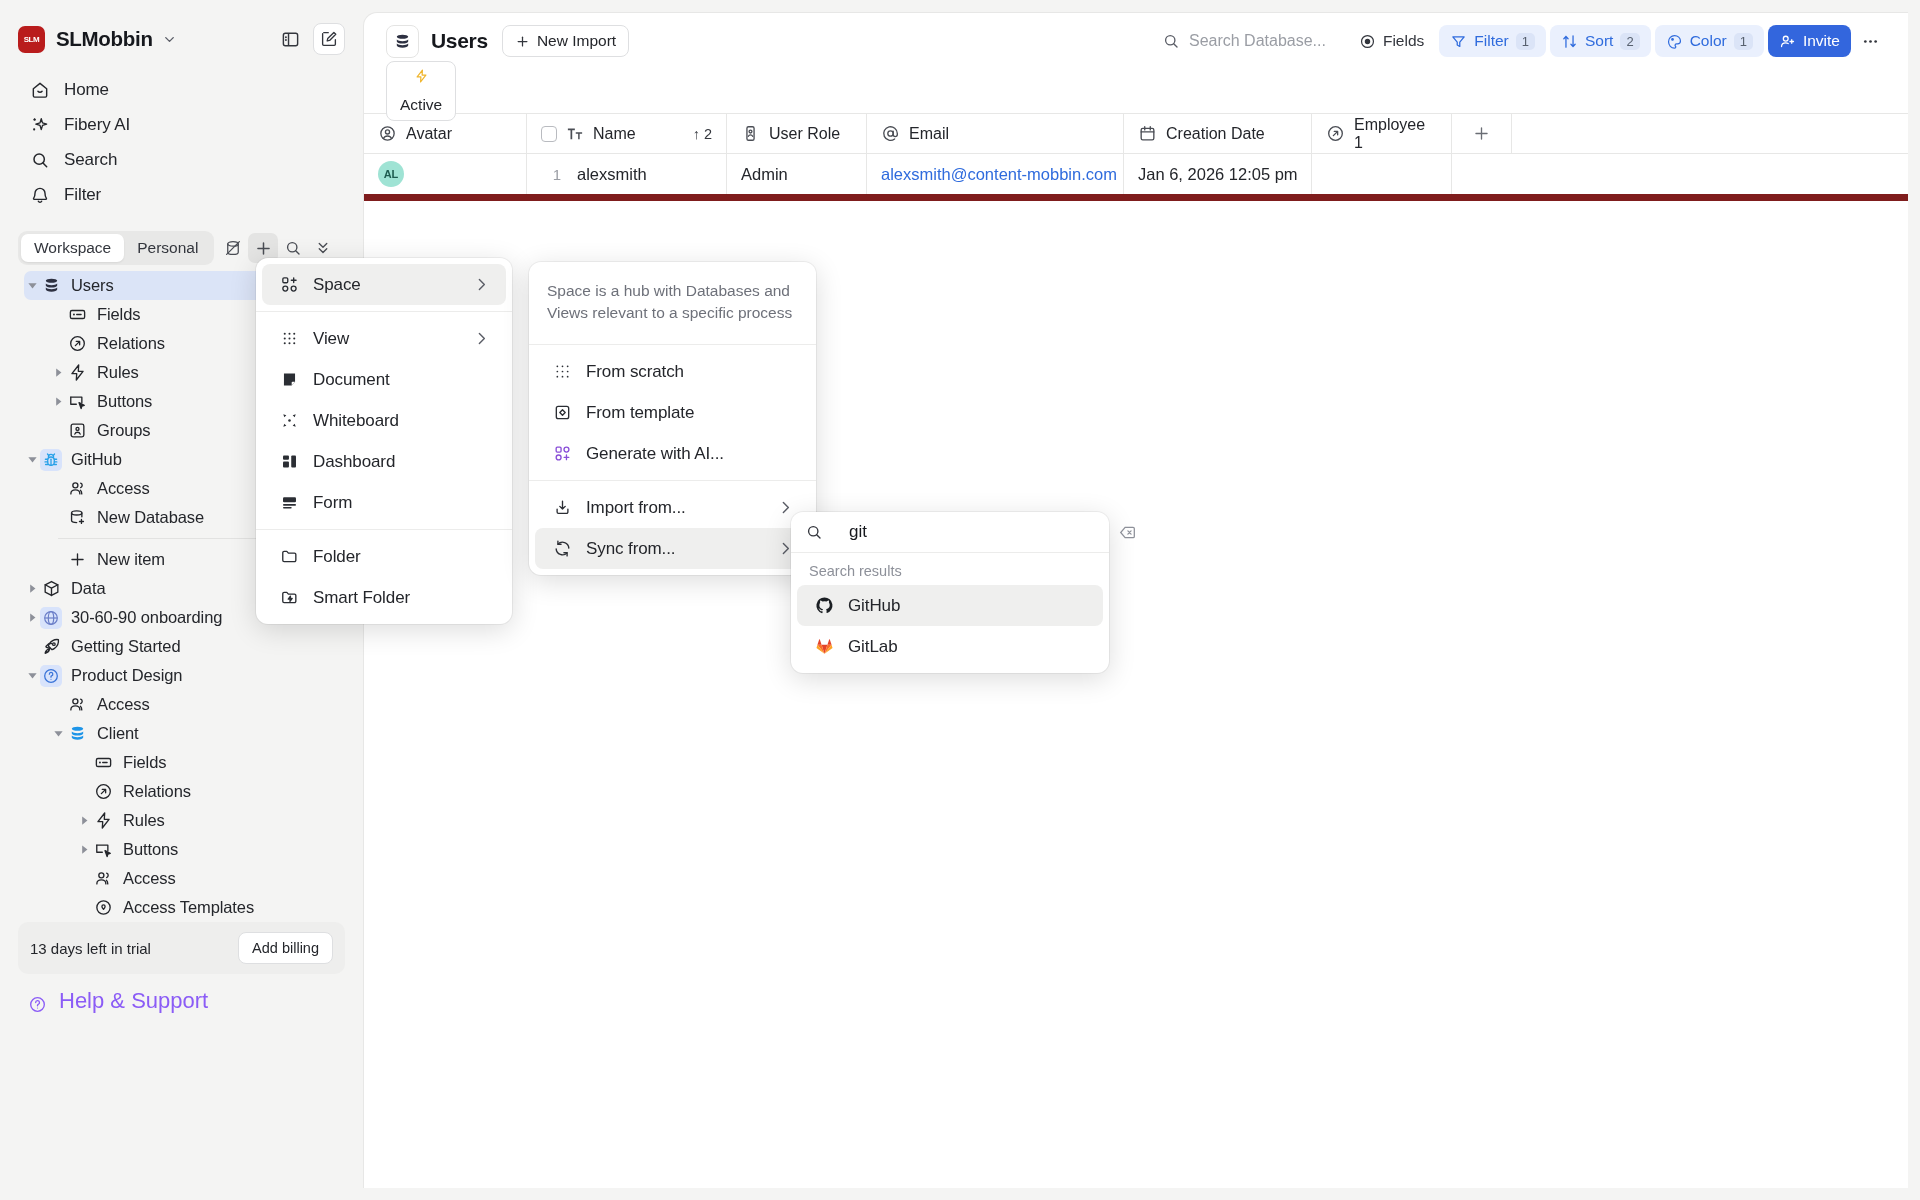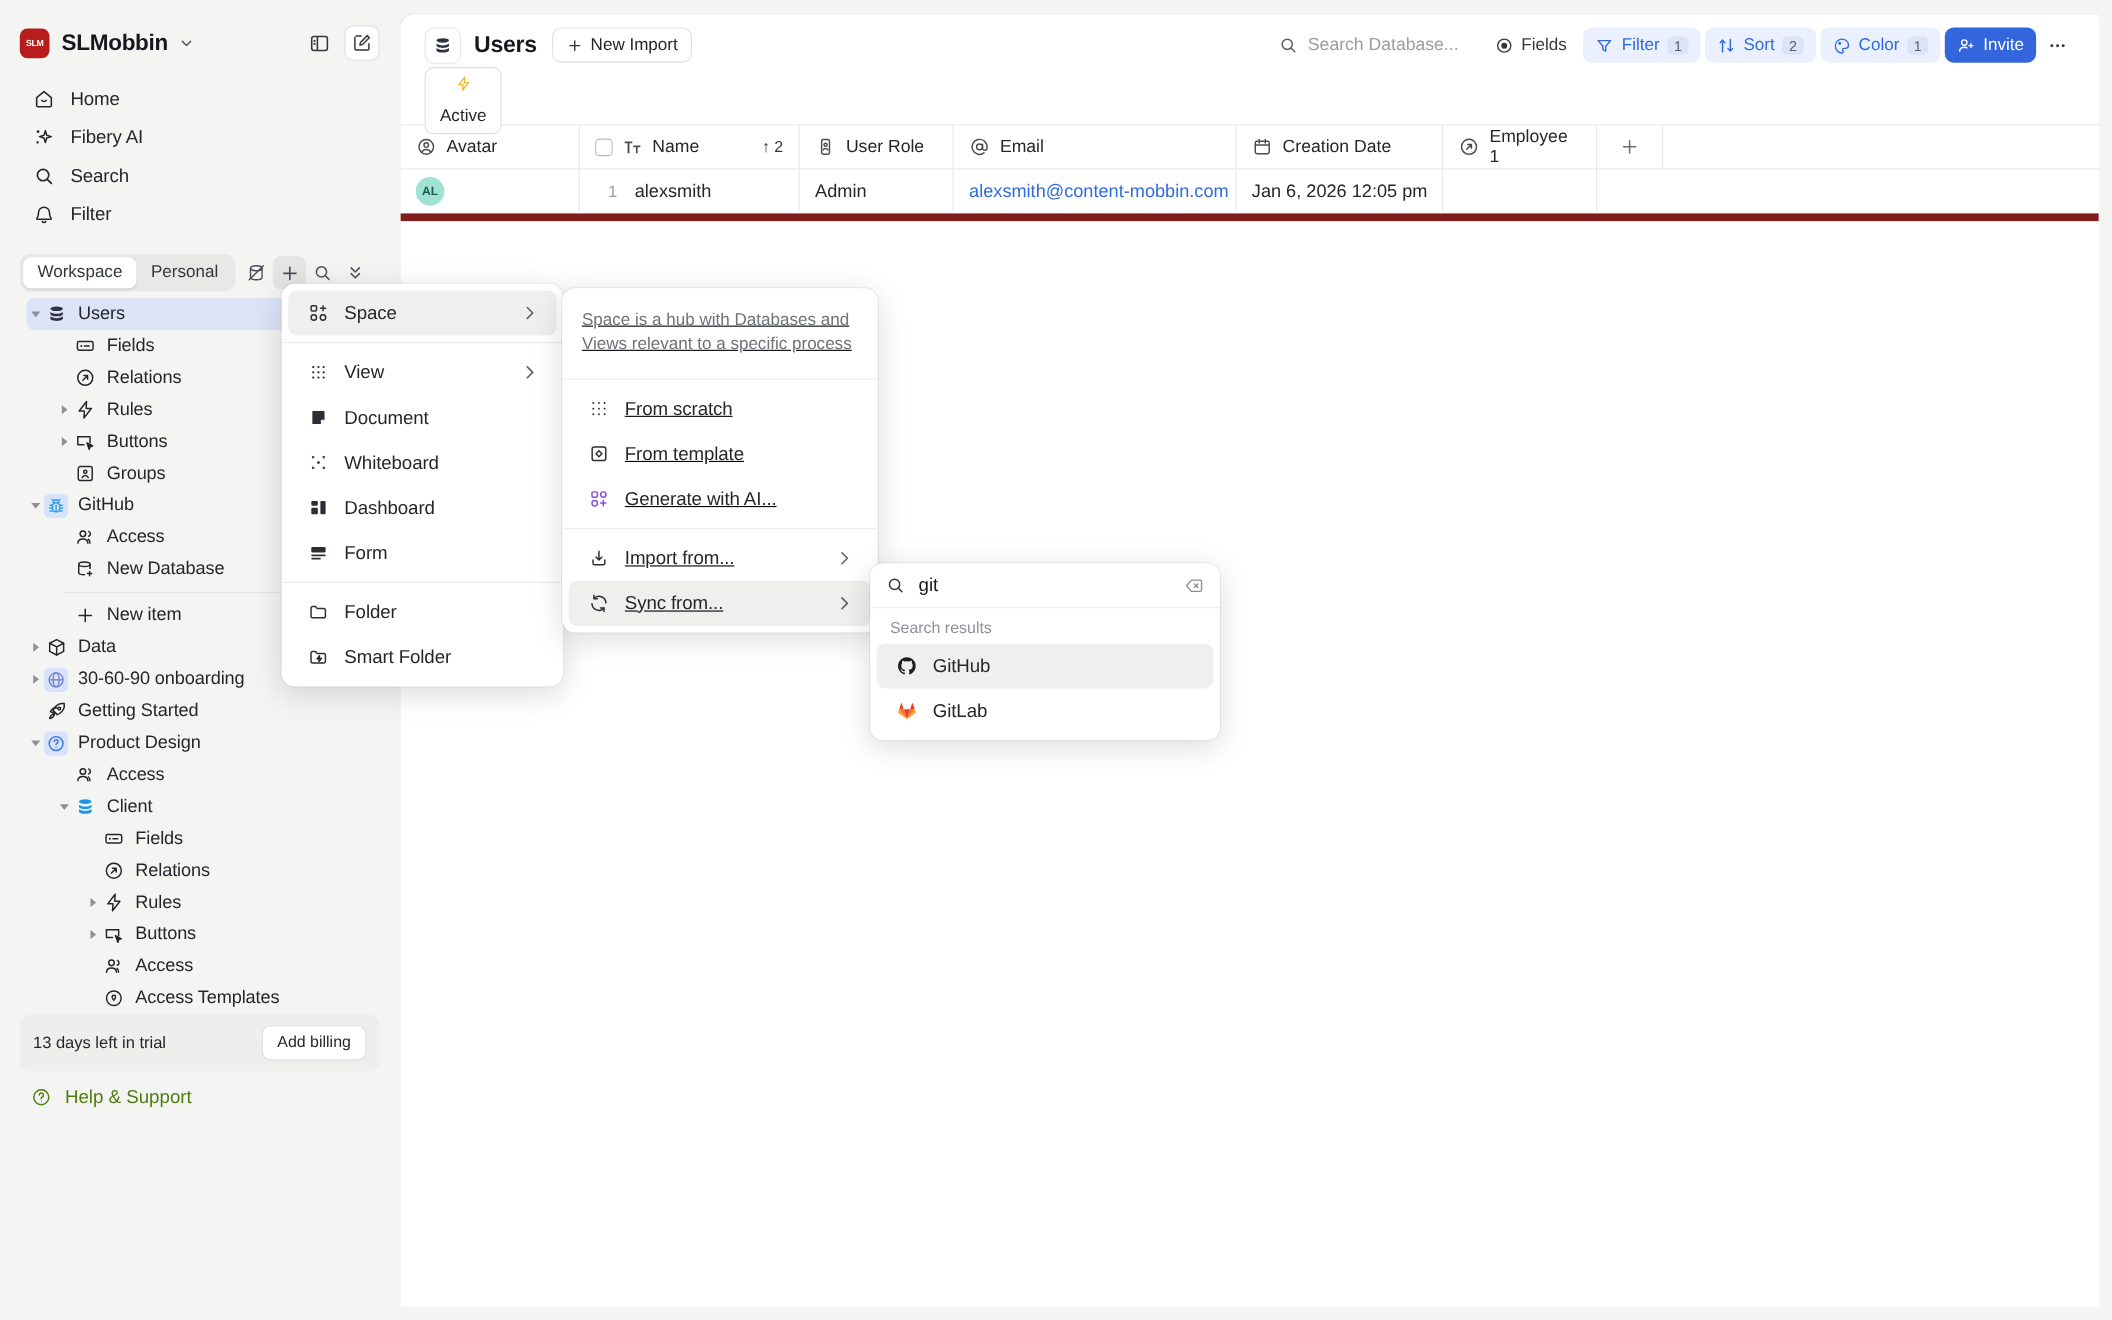--- a/index.html
+++ b/index.html
@@ -92,21 +92,21 @@
   .trial {
     display:flex; align-items:center; justify-content:space-between;
     background:#eeeeed; border-radius:10px; padding: 10px 12px;
     margin-bottom: 10px;
   }
   .trial-txt { font-size: 15px; color:#24262b; font-weight: 500;}
   .trial-btn {
     background:#fff; border:1px solid #dedfe1; border-radius:8px;
     padding: 7px 13px; font-size: 14.5px; color:#24262b;
   }
-  .help { display:flex; align-items:flex-start; padding: 4px 10px; font-size:17px; color:#4d7c0f;}
+  .help { display:flex; align-items:flex-end; padding: 4px 10px; font-size:22px; color:#8b5cf6;}
   .help .lbl { margin-left: 12px; }
 
   
   #main {
     position: absolute; left: 363px; top: 12px;
     width: 1545px; height: 1176px;
     background: #fff;
     border-radius: 14px 0 0 0;
     border: 1px solid #e7e7e6;
     border-right: none; border-bottom: none;
@@ -167,36 +167,36 @@
   .gh.plus { justify-content:center; color:#6a6d74; }
   .checkbox-sq { width:16px;height:16px;border:1.6px solid #b9bbc0;border-radius:4px;}
 
   
   .menu {
     position:absolute; background:#fff; border-radius:12px;
     box-shadow: 0 6px 28px rgba(0,0,0,.14), 0 0 0 1px rgba(0,0,0,.05);
     padding: 6px 0; z-index: 50;
   }
   #menu-create { left: 256px; top: 258px; width: 256px; }
-  #menu-space  { left: 511px; top: 262px; width: 287px; text-decoration: underline; }
+  #menu-space  { left: 529px; top: 262px; width: 287px; }
   #menu-search { left: 791px; top: 512px; width: 318px; }
 
   .mi {
     display:flex; align-items:center; height:41px; padding: 0 16px;
     font-size:17px; color:#24262b; margin: 0 6px; border-radius:8px;
   }
   .mi.hl { background:#efefee; }
   .mi .mic { width:22px; flex:none; display:flex;align-items:center;justify-content:center;}
   .mi .mlb { margin-left: 13px; letter-spacing:-0.1px;}
   .mi .chev { margin-left:auto; color:#5a5d66; display:flex;}
   .mdiv { height:1px; background:#ececeb; margin: 6px 0; }
   .mhint { padding: 12px 18px 14px 18px; font-size:15.5px; color:#6e717a; line-height:1.42;}
 
   .searchbox {
-    display:flex; align-items:center; gap:12px;
+    display:flex; align-items:center; gap:26px;
     padding: 10px 14px; border-bottom:1px solid #ececeb; margin: -6px 0 6px 0;
   }
   .searchbox input {
     border:none; outline:none; font-size:17px; color:#16181d; flex:1;
     font-family:"Liberation Sans", sans-serif; background:transparent;
   }
   .caret-bar { width:1.5px; height:18px; background:#16181d; margin-left:-10px;}
   .sec-label { padding: 4px 18px 6px 18px; font-size:14.5px; color:#8d9099;}
 </style>
 </head>

